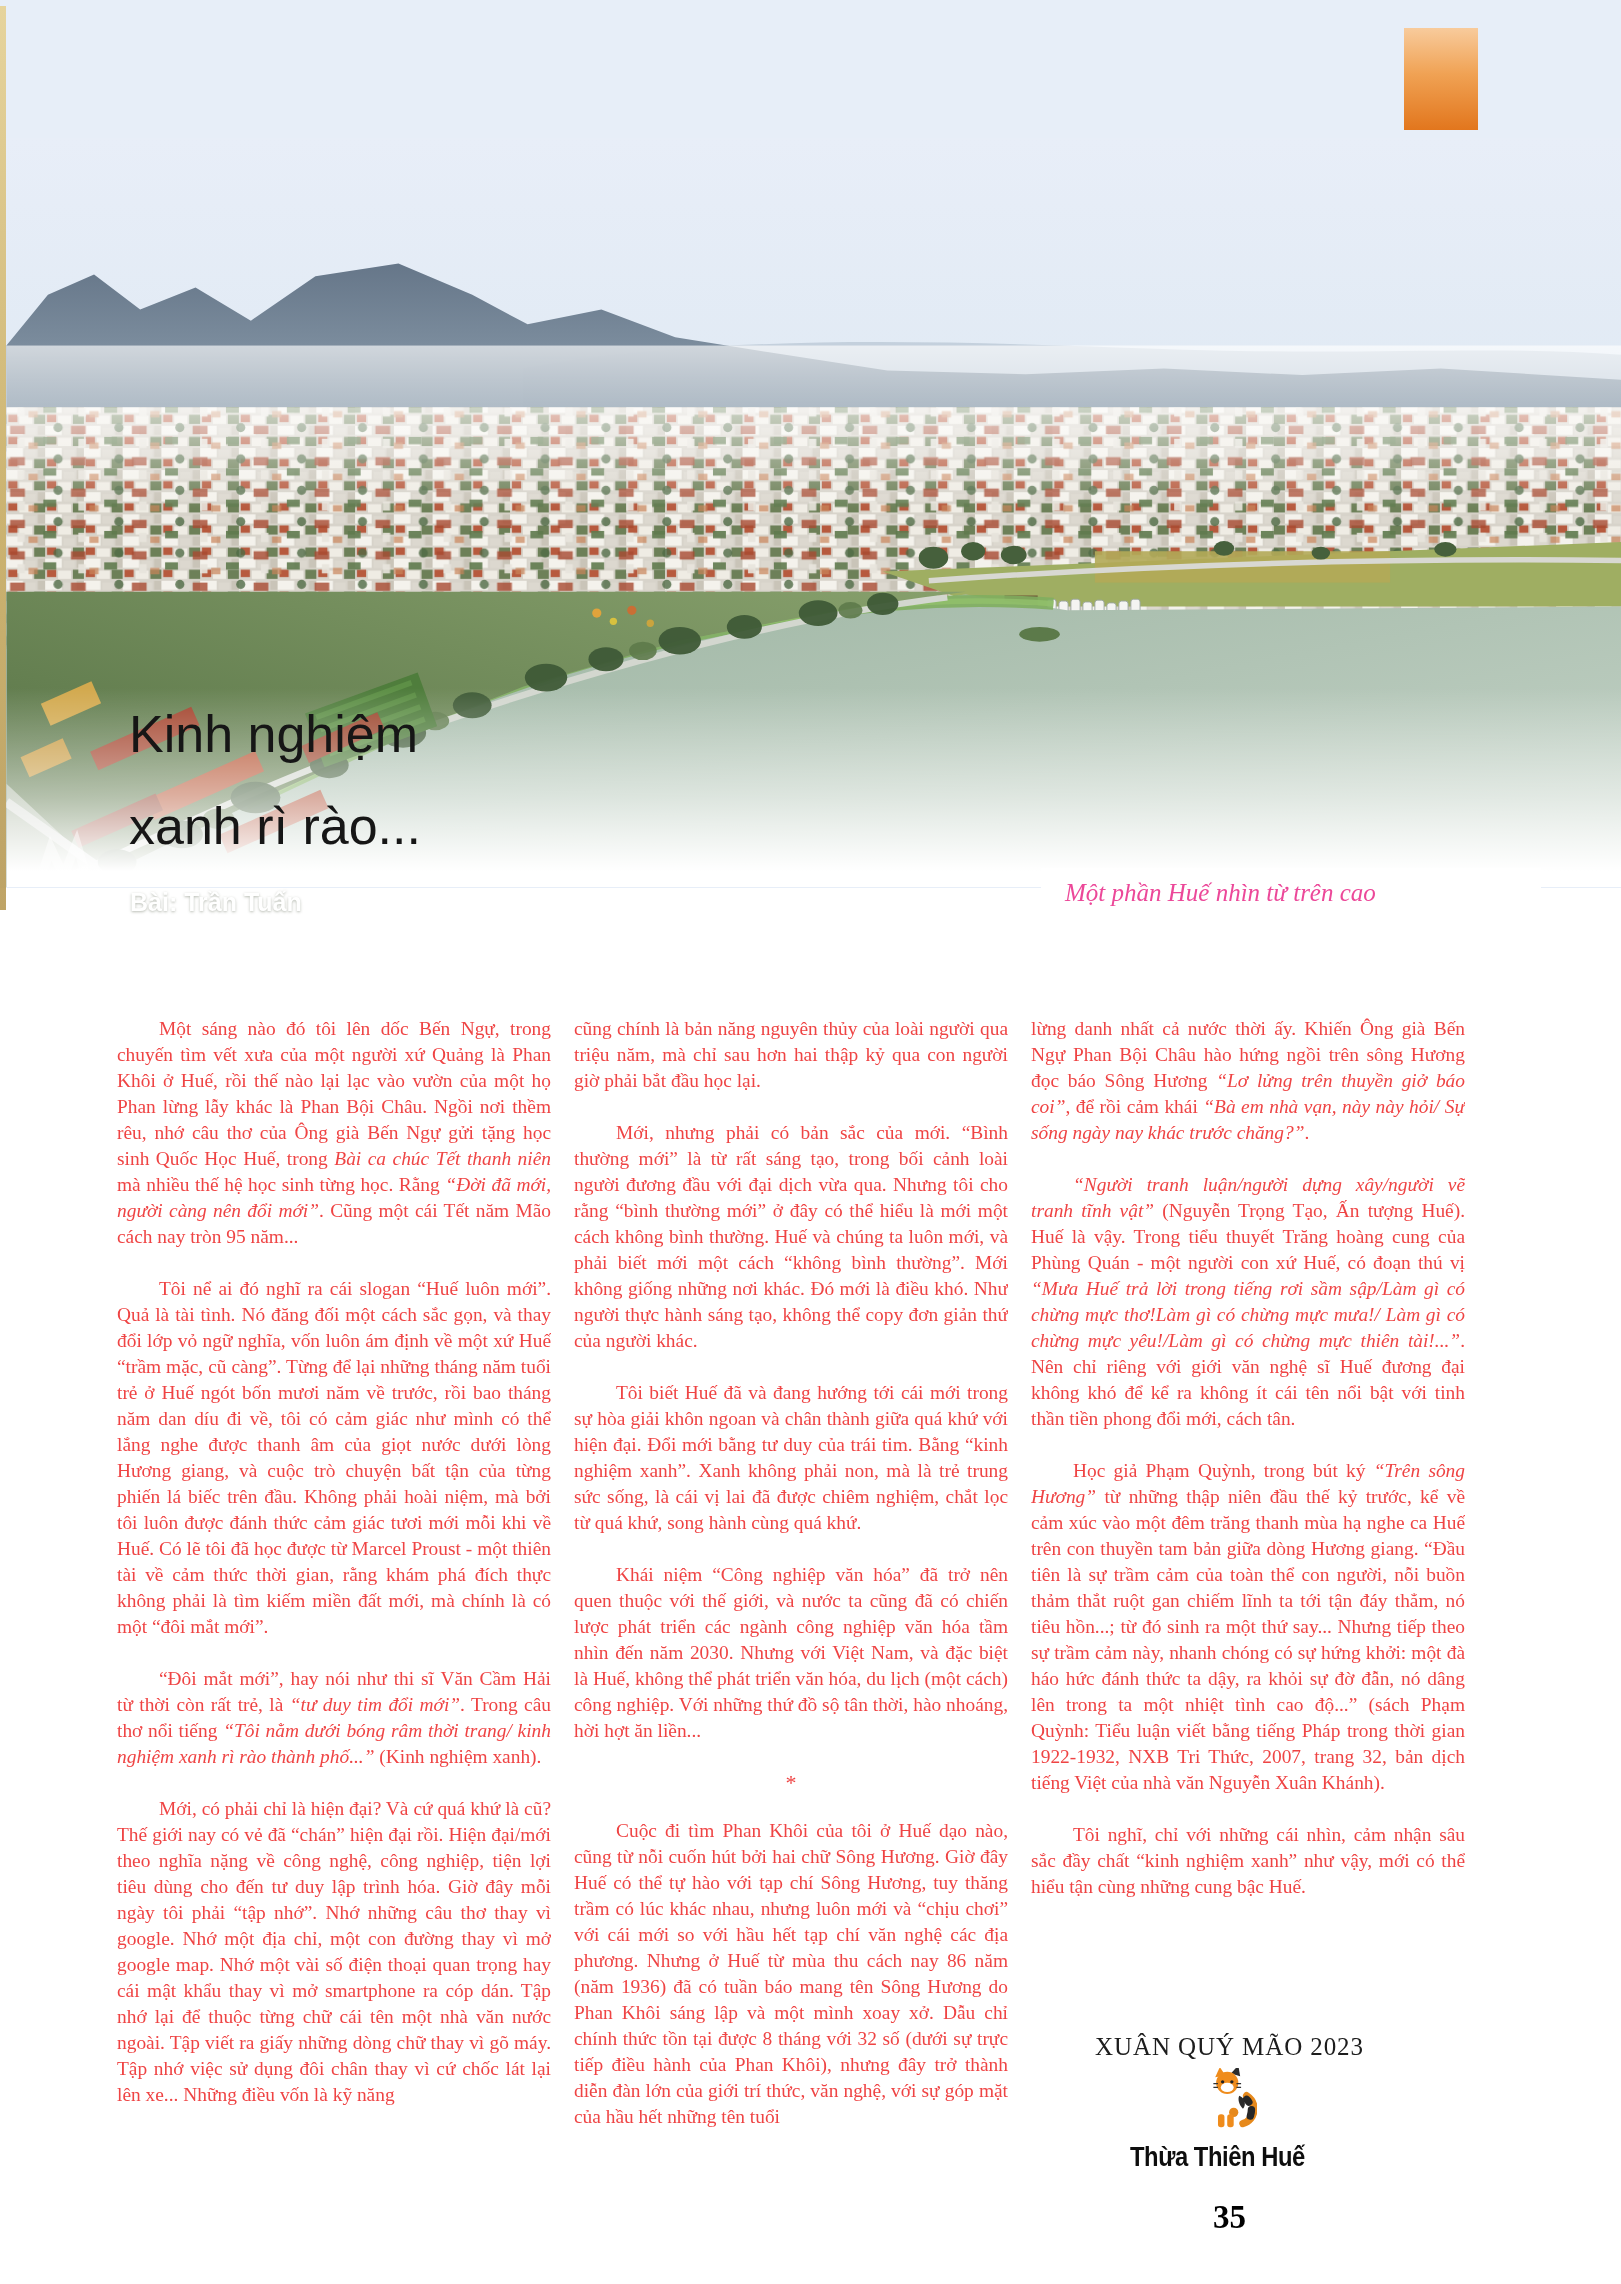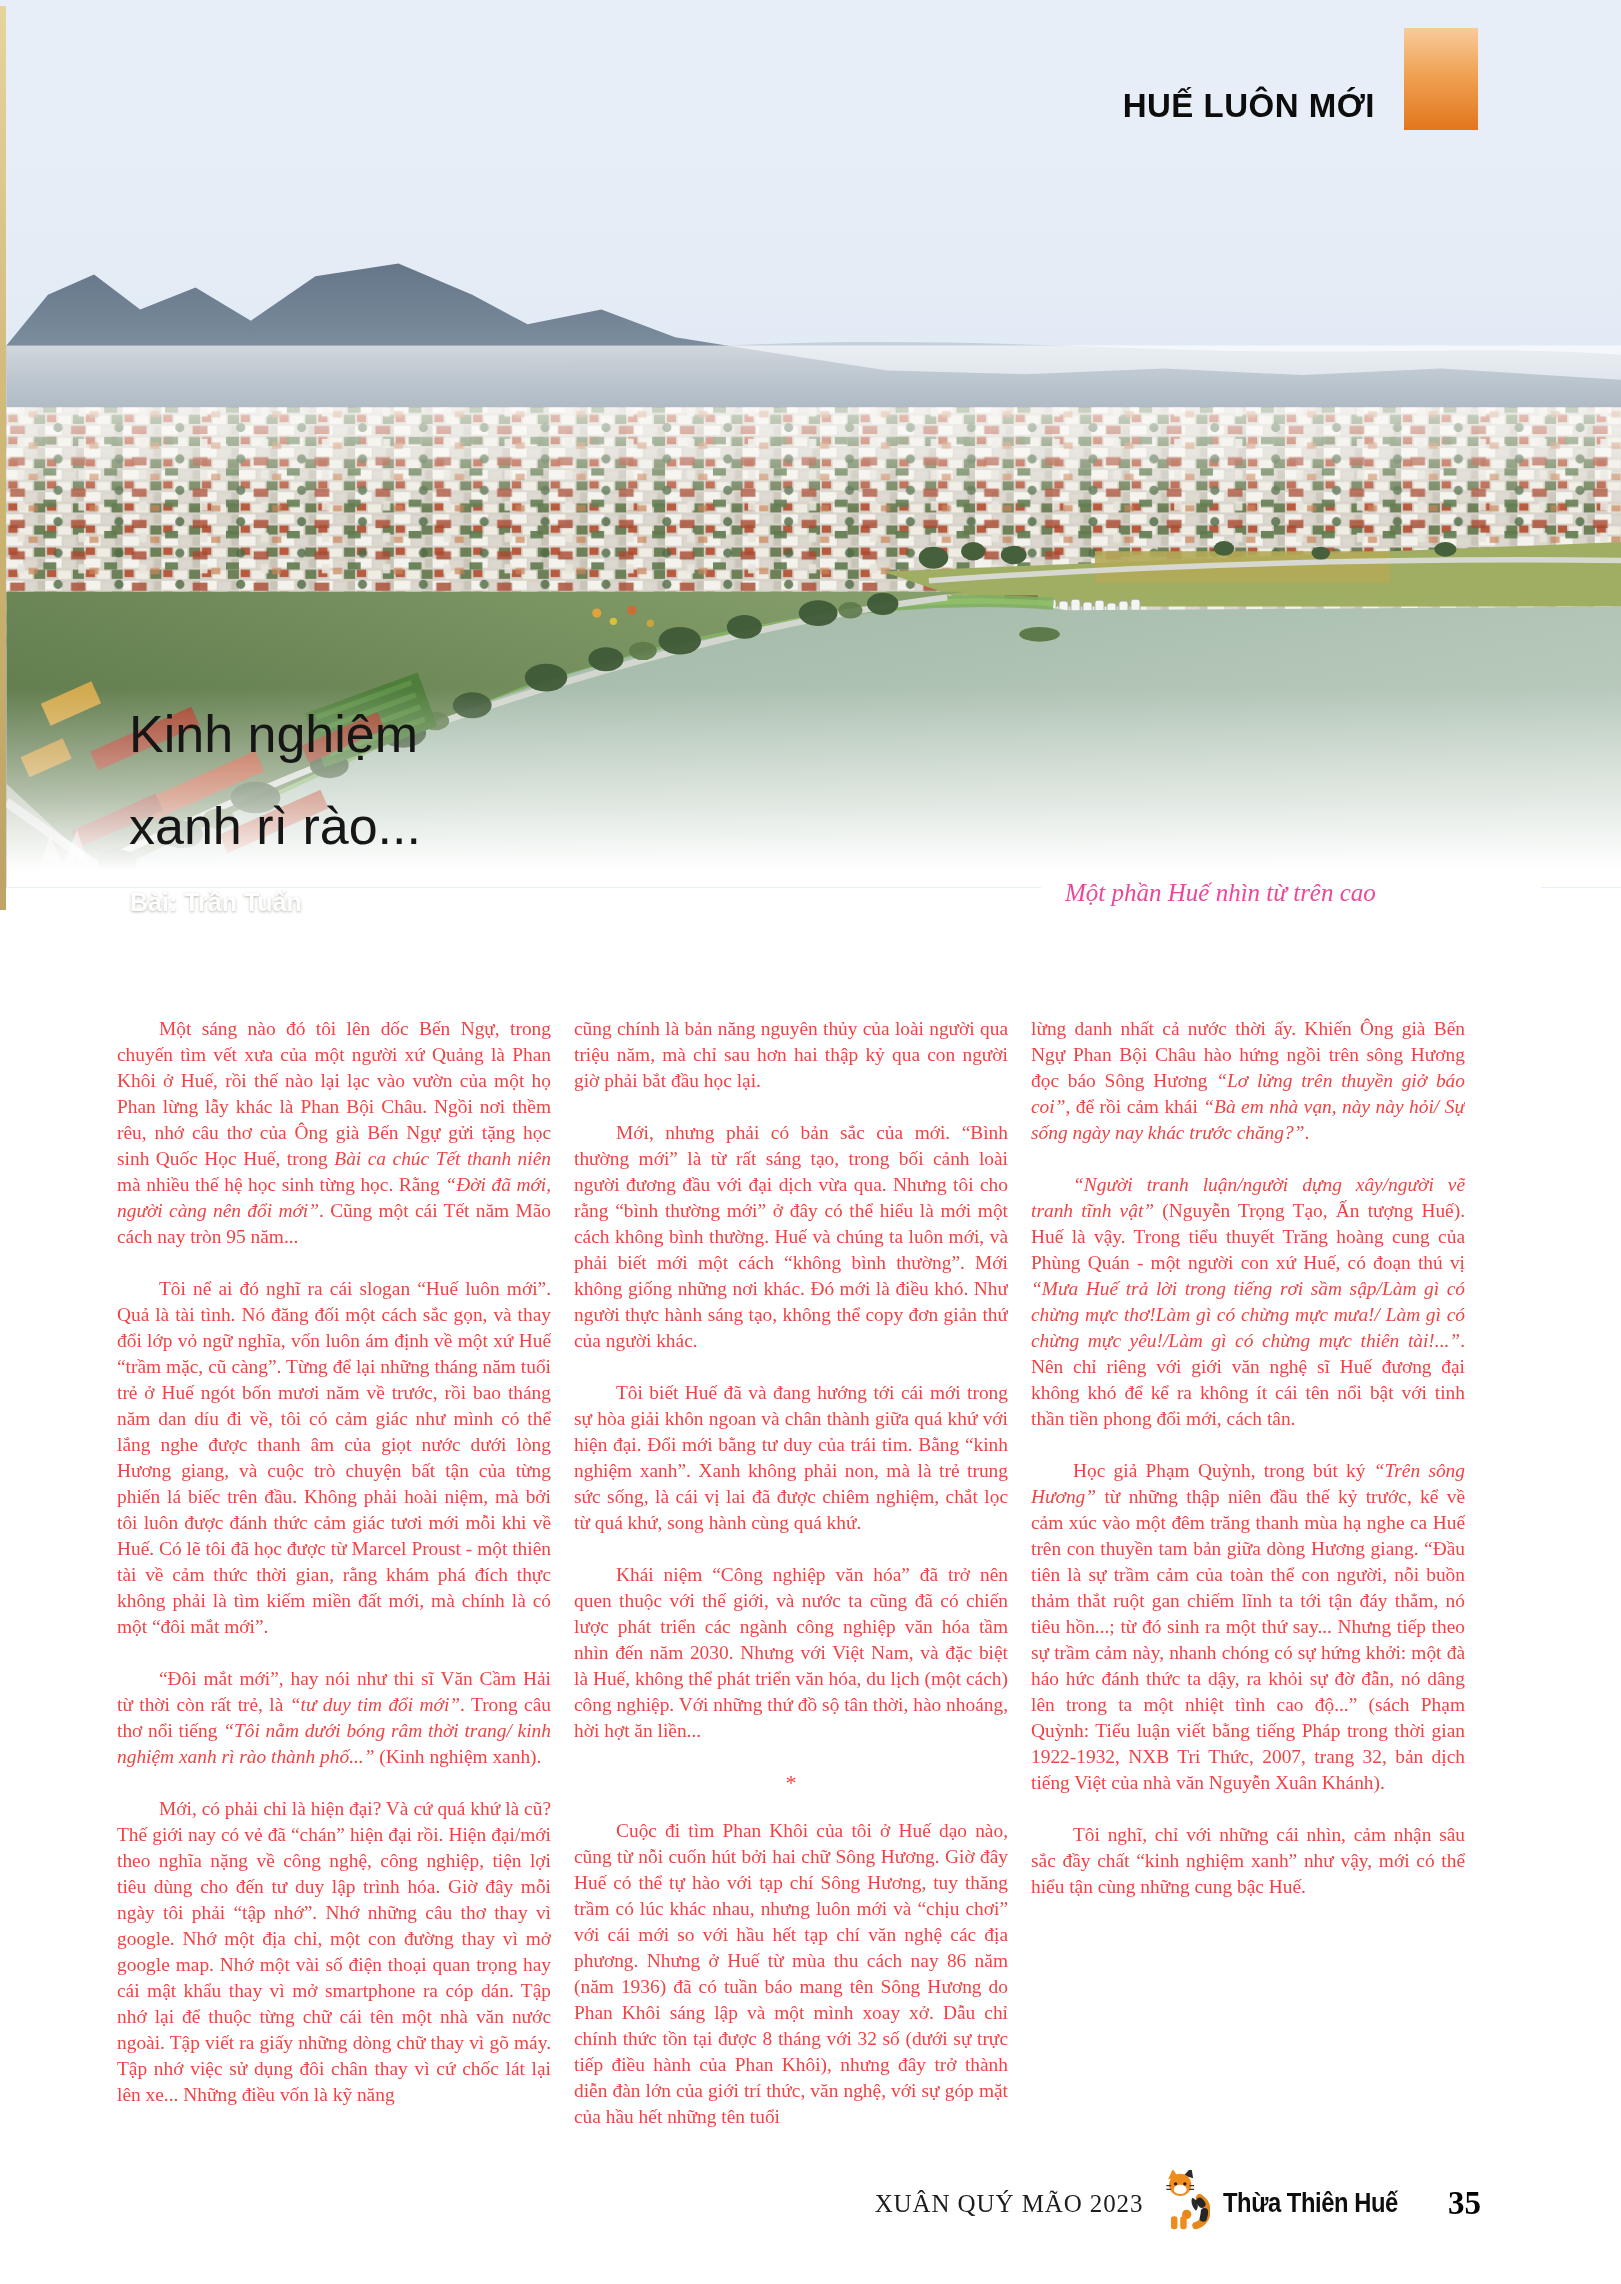--- a/index.html
+++ b/index.html
@@ -49,21 +49,21 @@
     font-size:19.4px;line-height:26px;text-align:justify;color:#ef4444;
   }
   .col-1{left:117px;} .col-2{left:574px;} .col-3{left:1031px;}
   .col p{margin:0 0 26px 0;text-indent:42px;}
   .col p.cont{text-indent:0;}
   .col p.center{text-align:center;text-indent:0;margin:5.5px 0 22px 0;font-size:22px;}
   .col em{font-style:italic;}
   
   .footer{
     position:absolute;left:978px;top:2171px;width:503px;height:65px;
-    display:flex;align-items:center;justify-content:flex-end;gap:13px;
+    display:flex;align-items:center;justify-content:flex-end;gap:13px;flex-direction:column;
   }
   .footer-issue{font-size:25px;letter-spacing:0.9px;color:#1d1d1d;white-space:nowrap;}
   .footer-brand{
     font-family:"Liberation Sans", sans-serif;font-weight:bold;font-size:27px;
     color:#0e0e0e;transform:scaleX(.88);transform-origin:left center;white-space:nowrap;
     letter-spacing:-0.5px;
   }
   .footer-divider{width:1.8px;height:31px;background:#555;}
   .footer-page{font-weight:bold;font-size:33px;color:#000;}
   .cat{width:54px;height:61px;flex:0 0 auto;margin-top:-5.5px;}
@@ -220,21 +220,20 @@
       </g>
 
       <path d="M30,825 L48,770 L62,800 L76,765 L94,825" stroke="#ffffff" stroke-width="10" fill="none" opacity=".5"></path>
 
       <rect x="0" y="596" width="1751" height="216" fill="url(#fadeW)"></rect>
     </svg>
   </div>
 
   <div class="edge-strip"></div>
 
-  <div class="header-title">HUẾ LUÔN MỚI</div>
   <div class="orange-block"></div>
 
   <div class="hero-title">
     <div>Kinh nghiệm</div>
     <div>xanh rì rào...</div>
   </div>
   <div class="hero-byline">Bài: Trần Tuấn</div>
 
   <div class="caption-box">
     <div class="caption-text">Một phần Huế nhìn từ trên cao</div>

